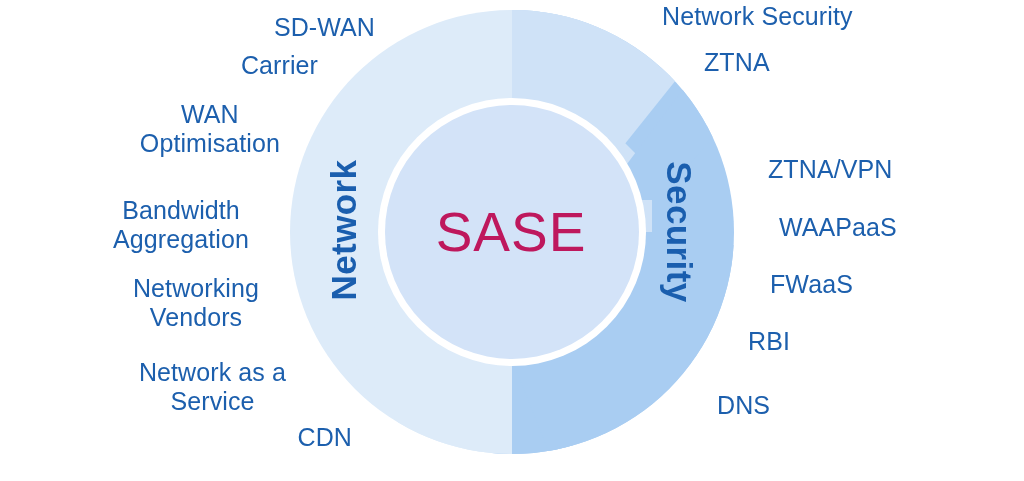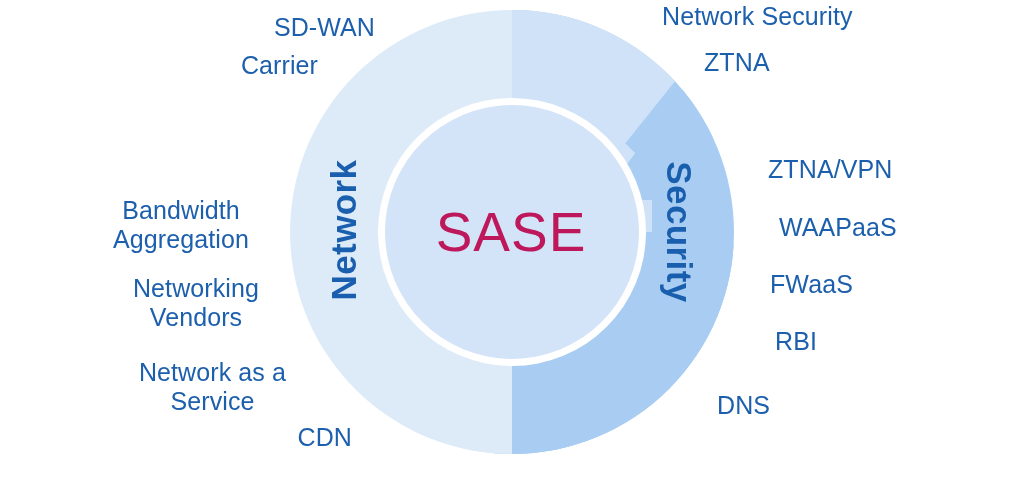--- a/index.html
+++ b/index.html
@@ -104,34 +104,36 @@
       <polygon points="512,232 512,480 440,480 352,360 440,232" fill="#ddebf9"></polygon>
     </g>
 
     <circle cx="512" cy="232" r="134" fill="#ffffff"></circle>
 
     <circle cx="512" cy="232" r="127" fill="#d3e3f8"></circle>
   </svg>
 
   <div class="side-label left" style="left:375px; top:13px;">SD-WAN</div>
   <div class="side-label left" style="left:318px; top:51px;">Carrier</div>
+  <div class="side-label left" style="left:280px; top:100px;">WAN
+Optimisation</div>
   <div class="side-label left" style="left:249px; top:196px;">Bandwidth
 Aggregation</div>
   <div class="side-label left" style="left:259px; top:274px;">Networking
 Vendors</div>
   <div class="side-label left" style="left:286px; top:358px;">Network as a
 Service</div>
   <div class="side-label left" style="left:352px; top:423px;">CDN</div>
 
   <div class="side-label right" style="left:650px; top:2px;margin-left:12px;">Network Security</div>
   <div class="side-label right" style="left:704px; top:48px;">ZTNA</div>
   <div class="side-label right" style="left:768px; top:155px;">ZTNA/VPN</div>
   <div class="side-label right" style="left:779px; top:213px;">WAAPaaS</div>
   <div class="side-label right" style="left:770px; top:270px;">FWaaS</div>
-  <div class="side-label right" style="left:748px; top:327px;margin-left:27px;">RBI</div>
+  <div class="side-label right" style="left:748px; top:327px;">RBI</div>
   <div class="side-label right" style="left:717px; top:391px;">DNS</div>
 
   <div class="ring-label" id="ring-label-network">Network</div>
   <div class="ring-label" id="ring-label-security">Security</div>
 
   <div id="center-label">SASE</div>
 
 </div>
 
 </body></html>

